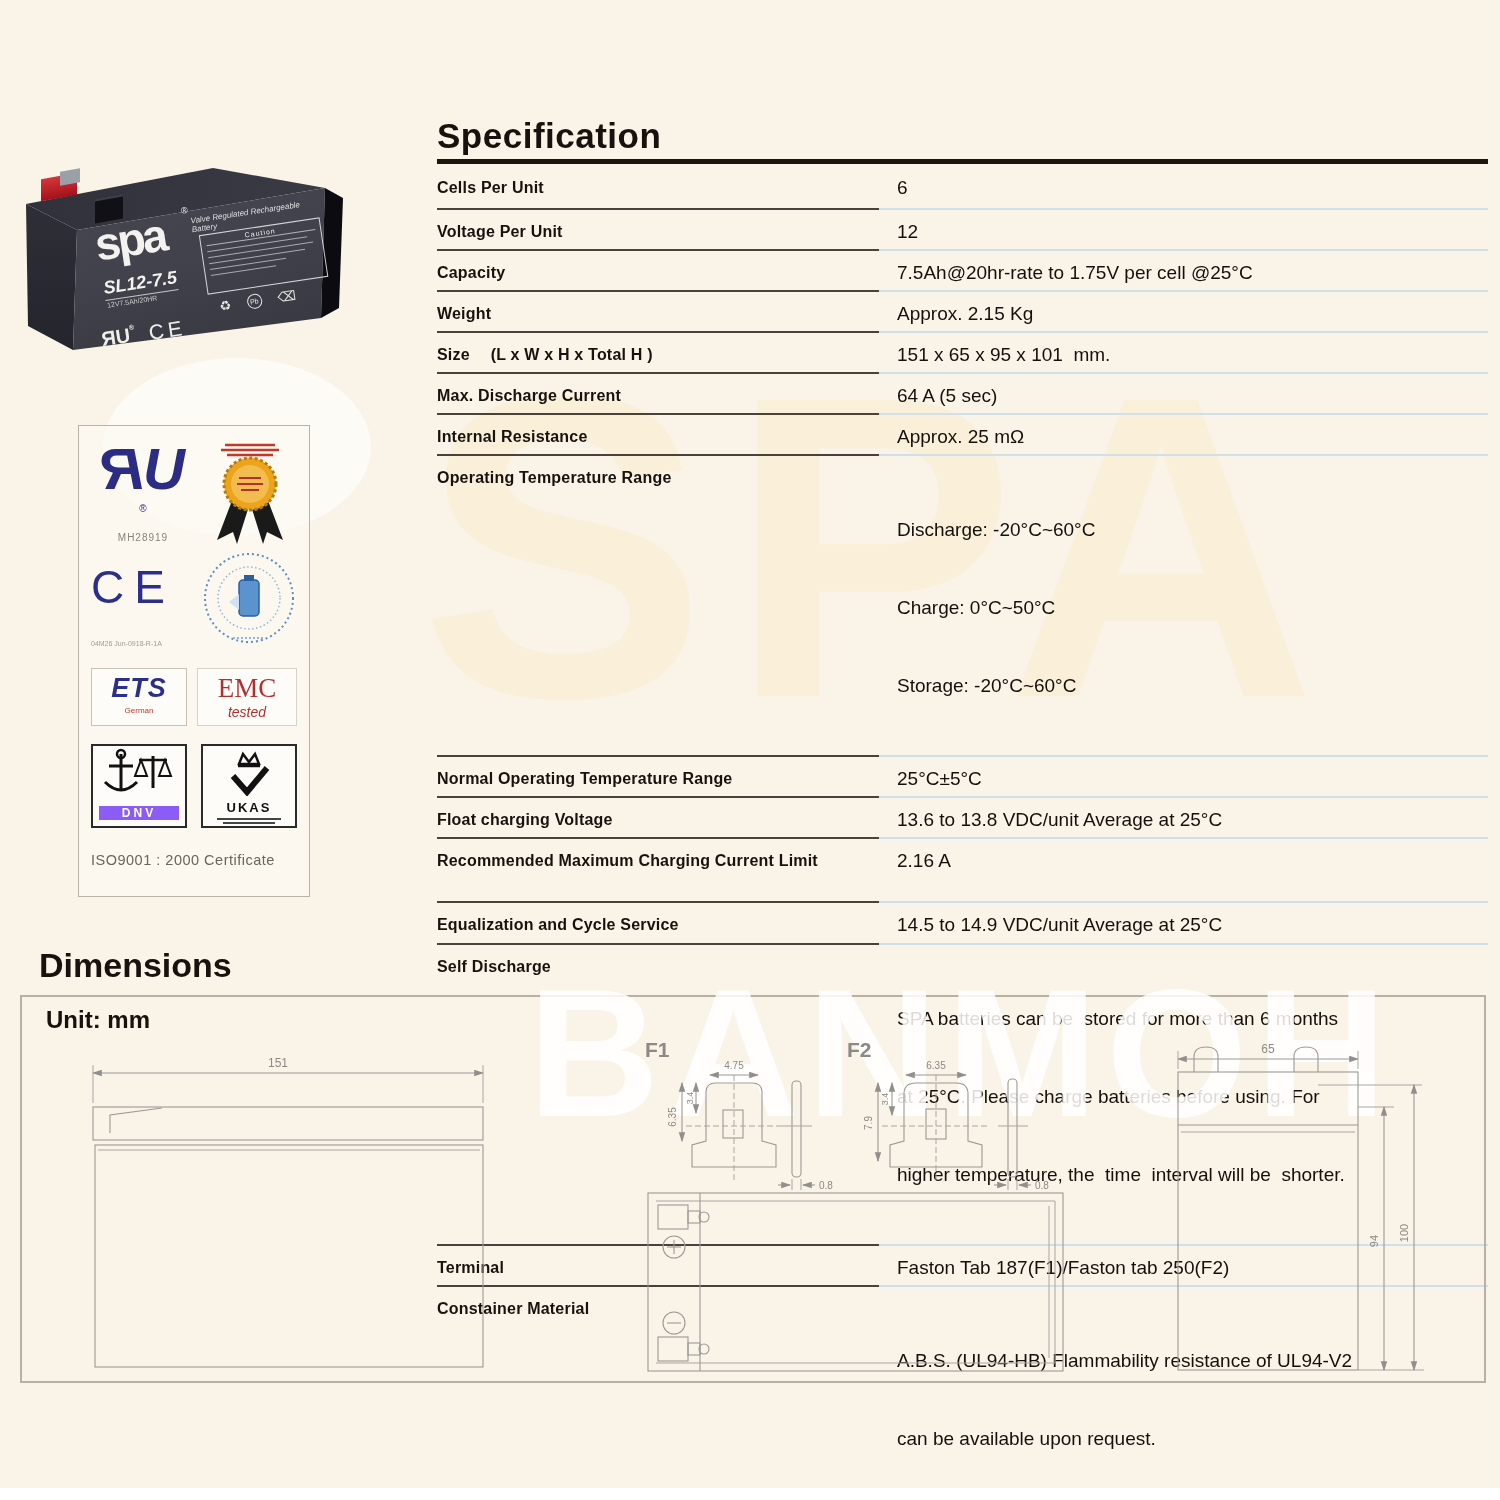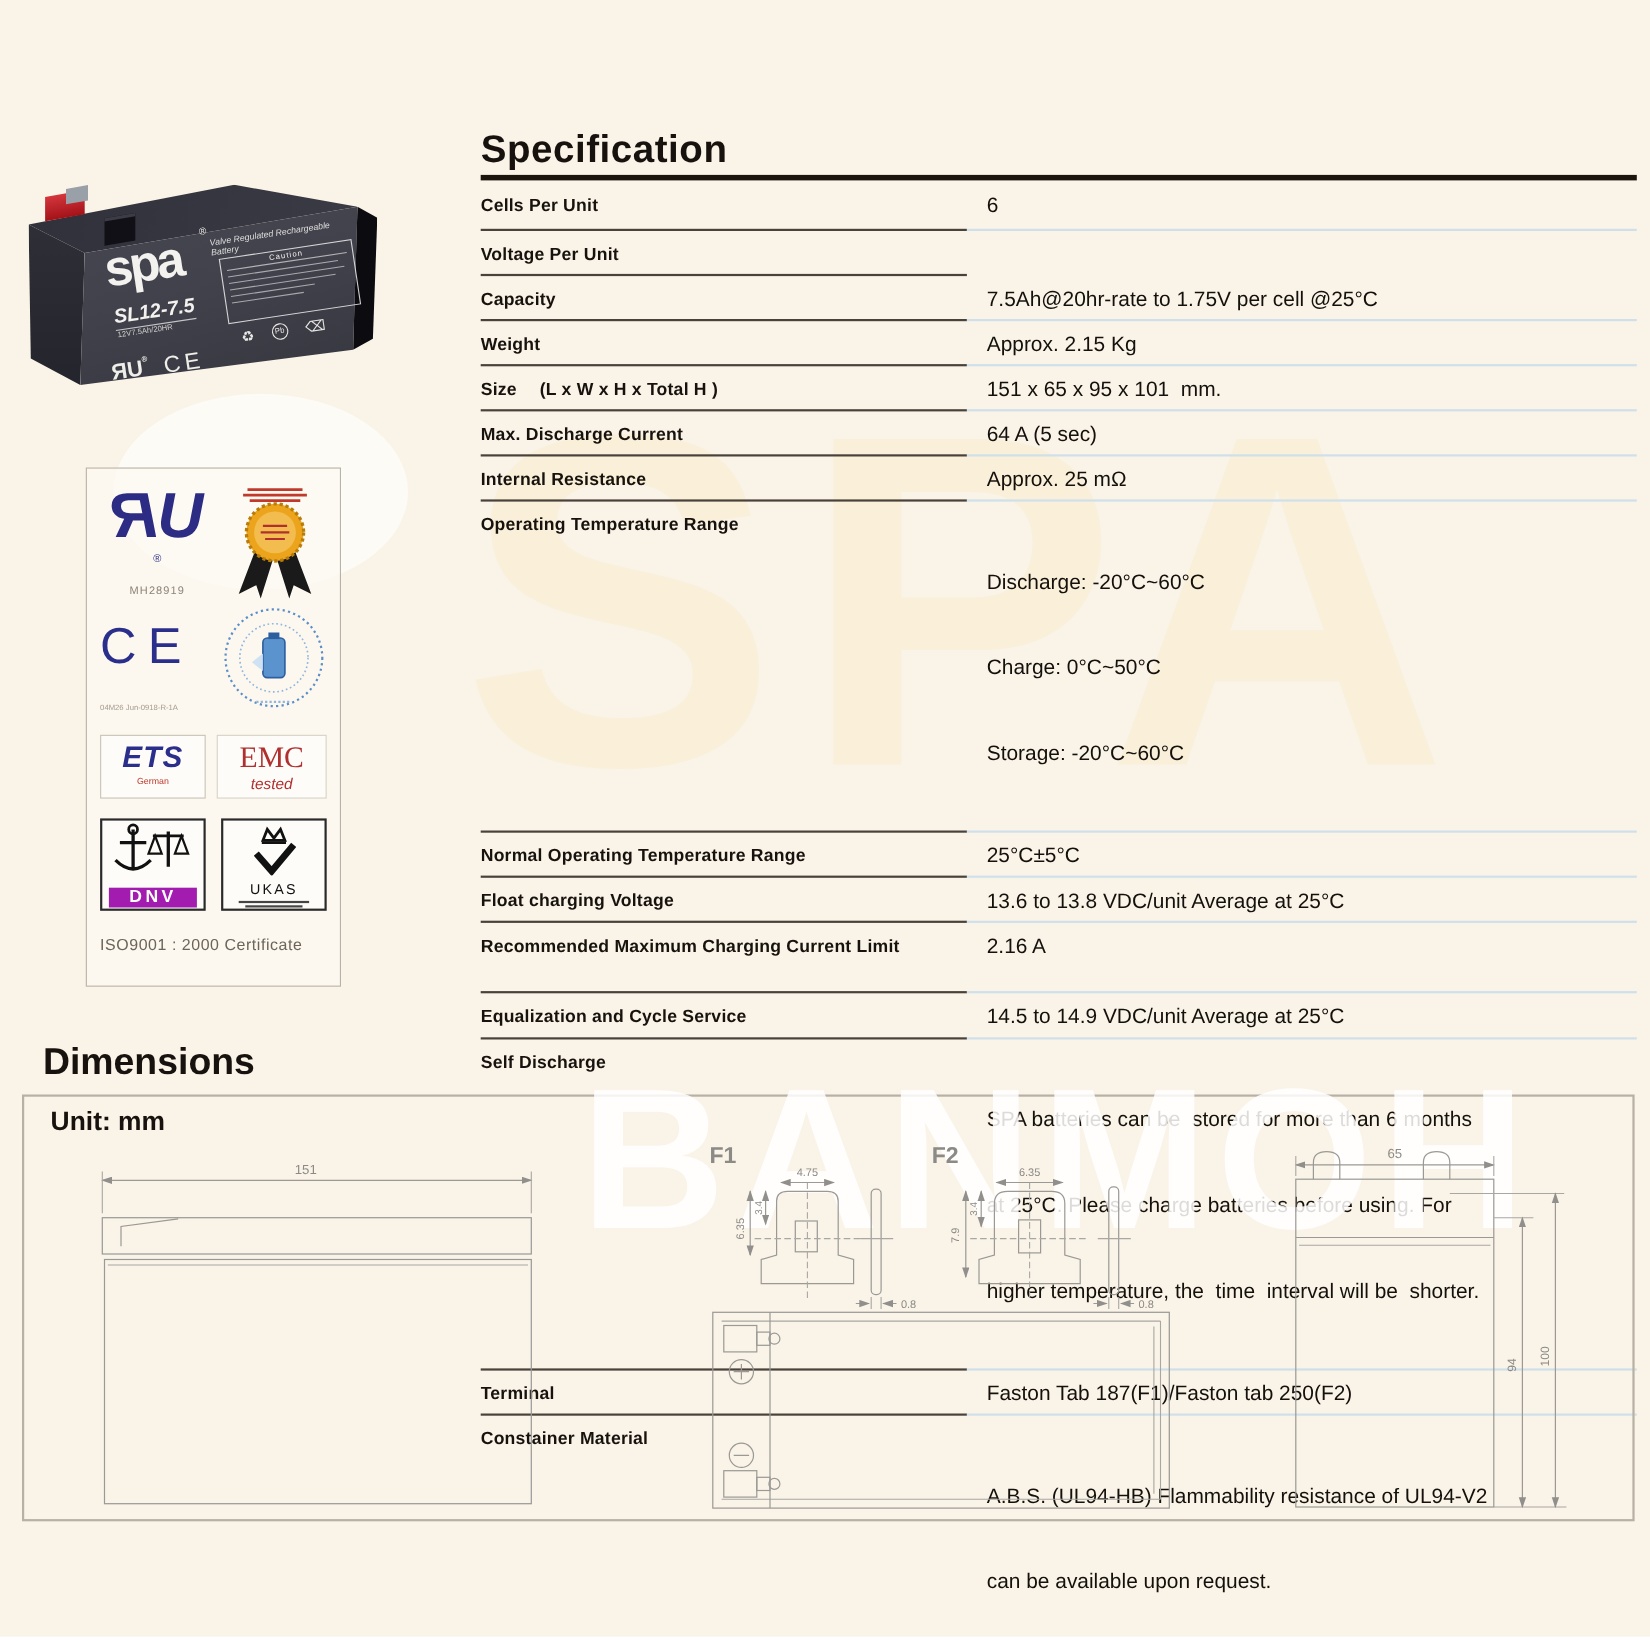--- a/index.html
+++ b/index.html
@@ -190,46 +190,47 @@
         <svg width="88" height="52" viewBox="0 0 88 52">
           <line x1="26" y1="6" x2="26" y2="42" stroke="#111" stroke-width="3"></line>
           <circle cx="26" cy="6" r="4" fill="none" stroke="#111" stroke-width="2.5"></circle>
           <path d="M10,34 Q26,50 42,34" fill="none" stroke="#111" stroke-width="3"></path>
           <line x1="14" y1="18" x2="38" y2="18" stroke="#111" stroke-width="3"></line>
           <line x1="58" y1="8" x2="58" y2="40" stroke="#111" stroke-width="3"></line>
           <line x1="44" y1="12" x2="72" y2="12" stroke="#111" stroke-width="2.5"></line>
           <polygon points="46,12 40,28 52,28" fill="none" stroke="#111" stroke-width="2"></polygon>
           <polygon points="70,12 64,28 76,28" fill="none" stroke="#111" stroke-width="2"></polygon>
         </svg>
-        <div style="background:#a21caf;color:#fff;font-weight:bold;font-size:16px;letter-spacing:3px;margin:2px 6px 2px;">DNV</div>
+        <div style="background:#8b5cf6;color:#fff;font-weight:bold;font-size:12px;letter-spacing:3px;margin:2px 6px 2px;">DNV</div>
       </div>
       <div class="sq-box">
         <svg width="88" height="48" viewBox="0 0 88 48">
           <polygon points="34,16 38,6 44,14 50,6 54,16" fill="none" stroke="#111" stroke-width="2.5"></polygon>
           <line x1="33" y1="18" x2="55" y2="18" stroke="#111" stroke-width="2.5"></line>
           <polyline points="28,28 42,44 62,20" fill="none" stroke="#111" stroke-width="6"></polyline>
         </svg>
-        <div style="font-weight:normal;font-size:13px;letter-spacing:2px;color:#111;">UKAS</div>
+        <div style="font-weight:bold;font-size:13px;letter-spacing:2px;color:#111;">UKAS</div>
         <div style="height:2px;background:#444;margin:3px 14px 0;"></div>
         <div style="height:2px;background:#444;margin:2px 20px 0;"></div>
       </div>
     </div>
     <div class="iso-line">ISO9001 : 2000 Certificate</div>
   </div>
 
   <div id="spec-title" class="abs">Specification</div>
   <div id="spec-rule" class="abs"></div>
 
   <div id="spec-table" class="abs">
     <div class="srow" style="min-height:44px">
       <div class="slabel">Cells Per Unit</div>
       <div class="sval">6</div>
     </div>
     <div class="srow" style="min-height:40px">
       <div class="slabel">Voltage Per Unit</div>
+      <div class="sval">12</div>
     </div>
     <div class="srow" style="min-height:40px">
       <div class="slabel">Capacity</div>
       <div class="sval">7.5Ah@20hr-rate to 1.75V per cell @25°C</div>
     </div>
     <div class="srow" style="min-height:38px">
       <div class="slabel">Weight</div>
       <div class="sval">Approx. 2.15 Kg</div>
     </div>
     <div class="srow" style="min-height:40px">

